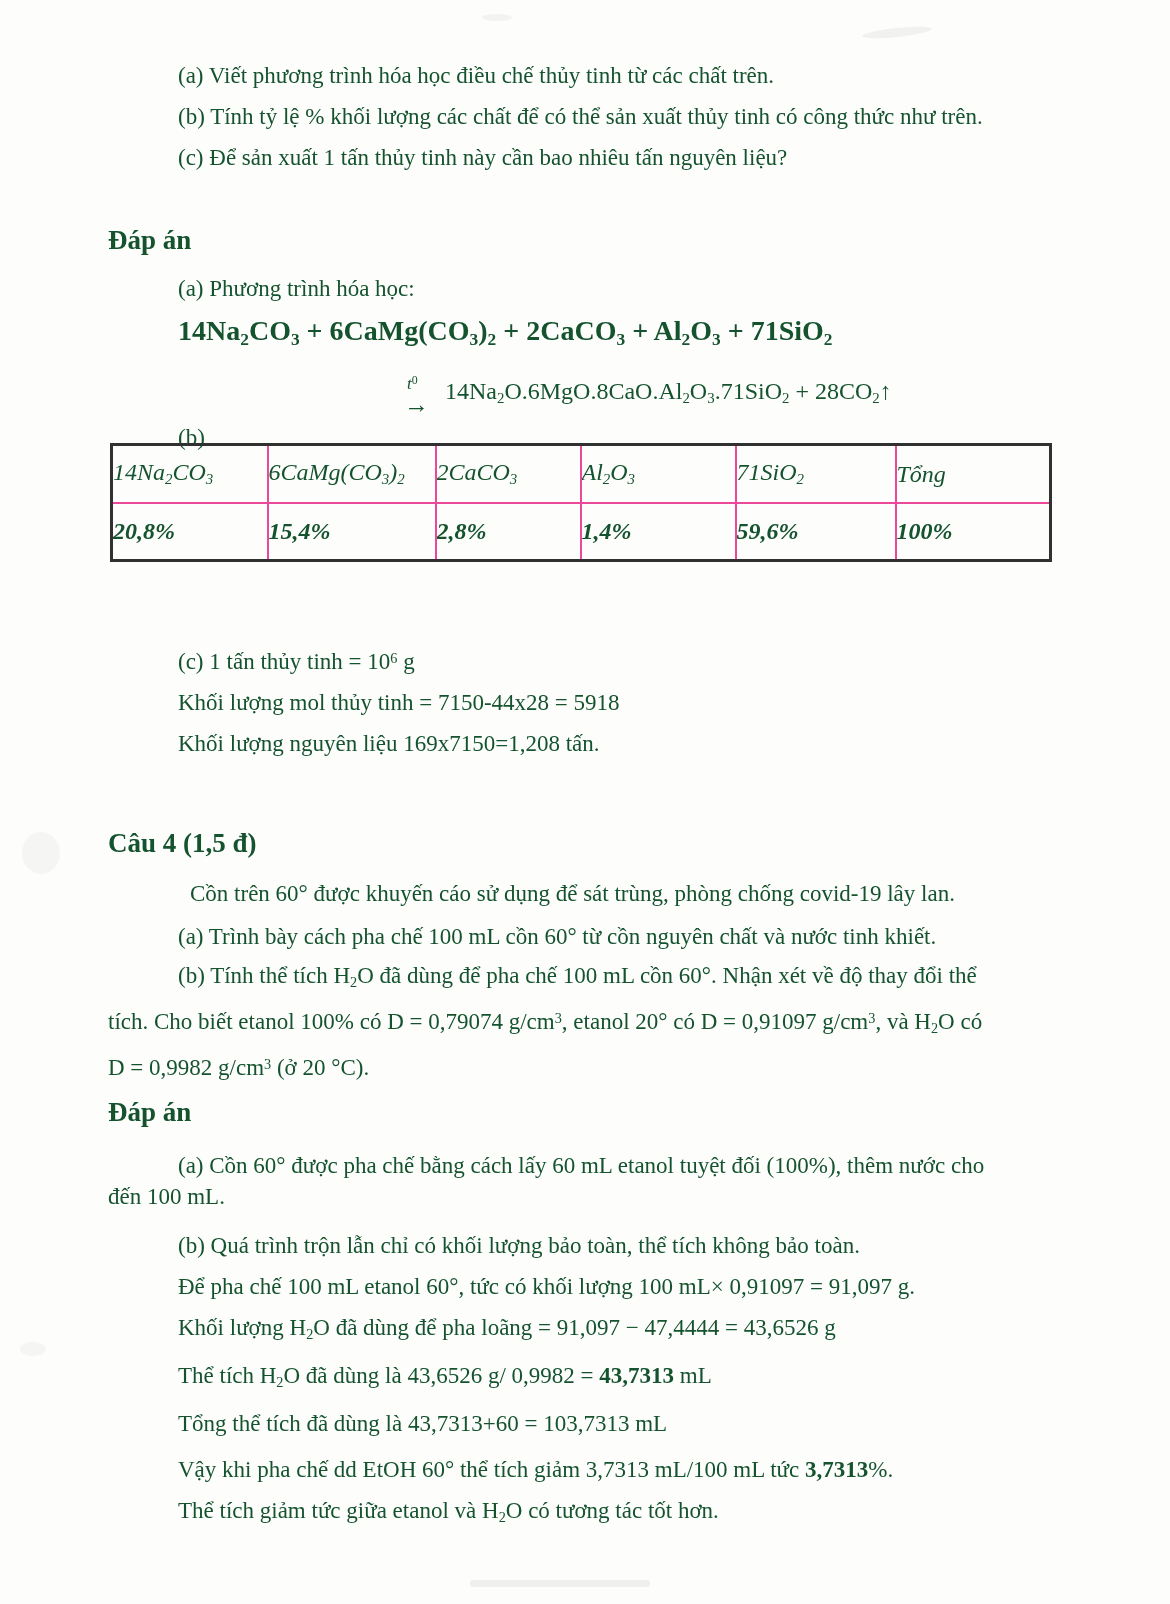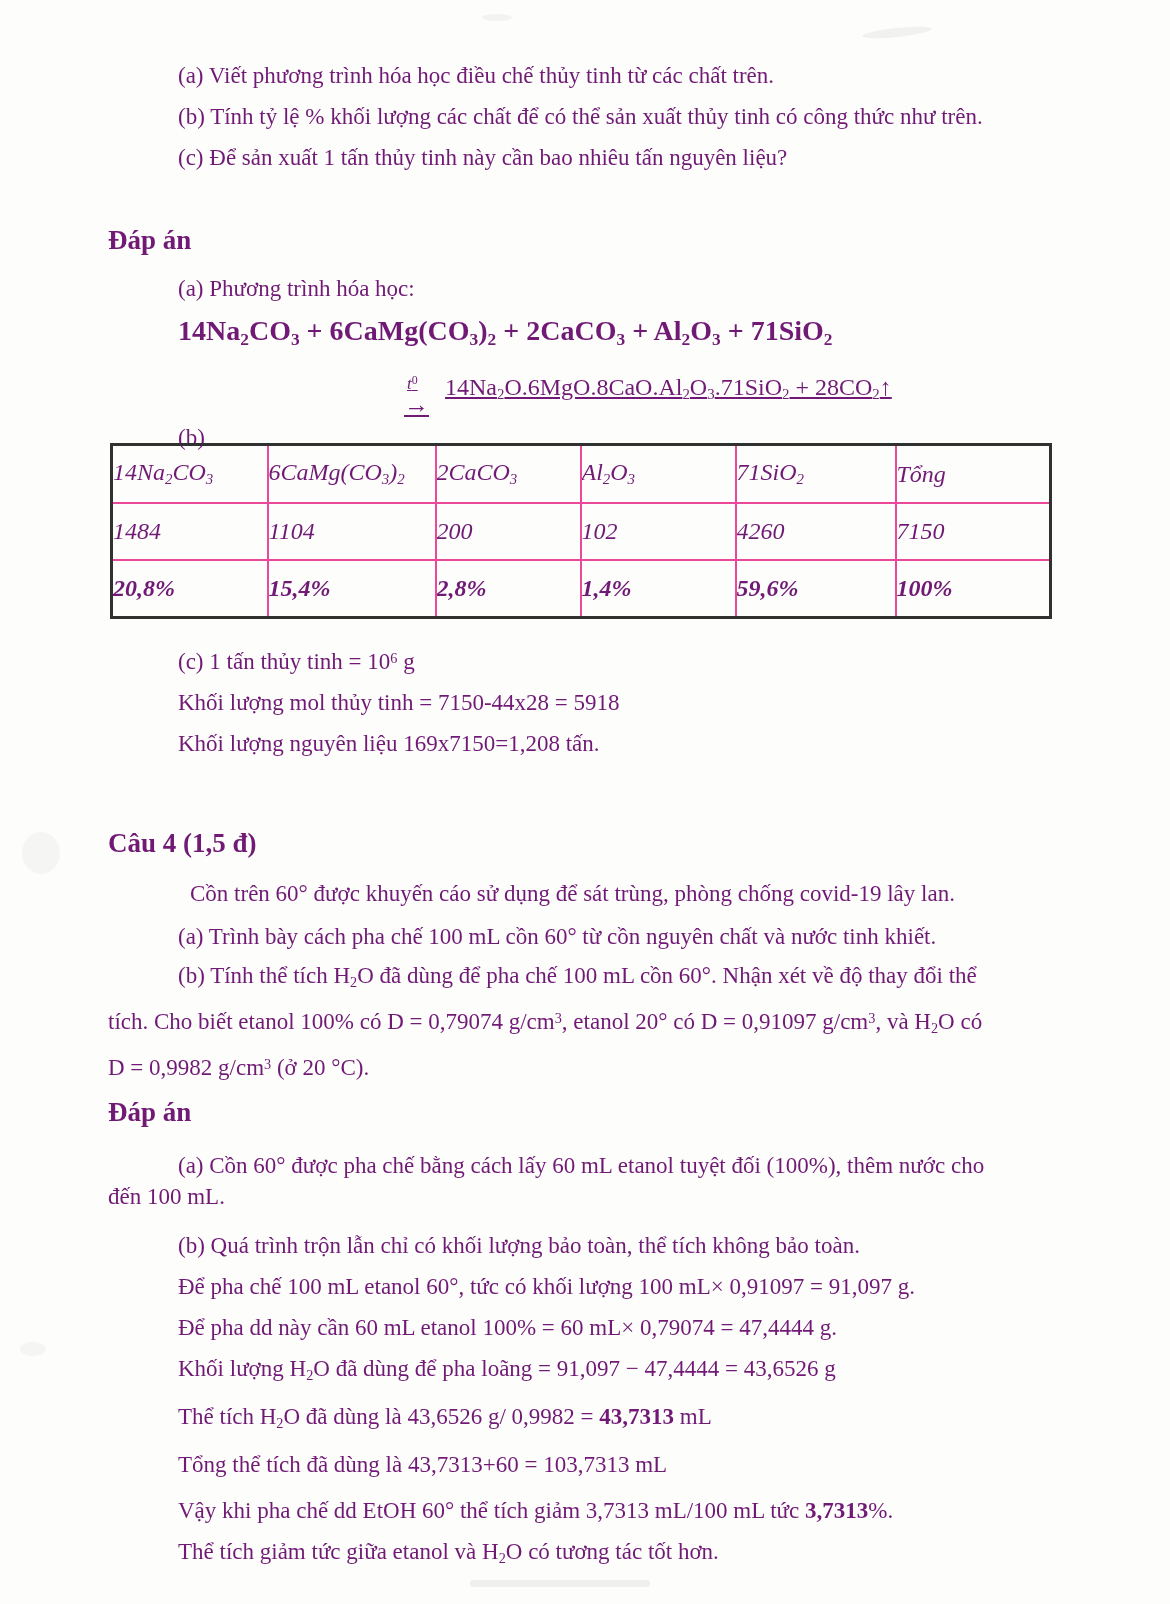--- a/index.html
+++ b/index.html
@@ -3,36 +3,36 @@
 <meta charset="utf-8">
 <style>
   html,body{margin:0;padding:0;background:#e9e9e7;}
   .page{
     position:relative;
     width:1170px;height:1604px;
     margin:0 auto;
     background:#fdfdfc;
     overflow:hidden;
     font-family:"Liberation Serif","DejaVu Serif",serif;
-    color:#701a75;
+    color:#14532d;
   }
   .sec{position:absolute;left:108px;width:955px;}
   .line{white-space:nowrap;line-height:41px;font-size:23px;}
   .line.tight{line-height:31px;}
   .line.mid{line-height:36px;}
   .ind{padding-left:70px;}
   .ind2{padding-left:82px;}
   .heading{font-weight:bold;font-size:27px;line-height:32px;white-space:nowrap;}
   .seg-sub{font-size:0.62em;vertical-align:-0.28em;}
   .seg-sup{font-size:0.62em;vertical-align:0.45em;}
   .seg-b{font-weight:bold;}
   .seg-i{font-style:italic;}
   
   .eq{font-size:28px;font-weight:bold;}
-  .arrow-line{display:flex;align-items:flex-start;padding-left:296px;text-decoration:underline;}
+  .arrow-line{display:flex;align-items:center;padding-left:296px;}
   .arrow-stack{display:inline-flex;flex-direction:column;align-items:flex-start;margin-right:16px;}
   .arrow-cond{font-size:17px;line-height:17px;font-style:italic;margin-left:3px;margin-bottom:1px;}
   .arrow-cond .seg-sup{font-size:0.7em;font-style:normal;}
   .arrow-glyph{font-size:25px;line-height:24px;}
   .eq-products{font-size:24px;line-height:30px;white-space:nowrap;}
   
   .mass-table{
     border-collapse:collapse;
     table-layout:fixed;
     width:939px;
@@ -99,28 +99,20 @@
       </colgroup>
       <tbody>
         <tr class="row-head">
           <td><span>14Na</span><span class="seg-sub">2</span><span>CO</span><span class="seg-sub">3</span></td>
           <td><span>6CaMg(CO</span><span class="seg-sub">3</span><span>)</span><span class="seg-sub">2</span></td>
           <td><span>2CaCO</span><span class="seg-sub">3</span></td>
           <td><span>Al</span><span class="seg-sub">2</span><span>O</span><span class="seg-sub">3</span></td>
           <td><span>71SiO</span><span class="seg-sub">2</span></td>
           <td><span>Tổng</span></td>
         </tr>
-        <tr class="row-mass">
-          <td>1484</td>
-          <td>1104</td>
-          <td>200</td>
-          <td>102</td>
-          <td>4260</td>
-          <td>7150</td>
-        </tr>
         <tr class="row-pct">
           <td>20,8%</td>
           <td>15,4%</td>
           <td>2,8%</td>
           <td>1,4%</td>
           <td>59,6%</td>
           <td>100%</td>
         </tr>
       </tbody>
     </table>
@@ -146,21 +138,20 @@
 
   <div class="sec" style="top:1096px;">
     <div class="heading">Đáp án</div>
   </div>
 
   <div class="sec" style="top:1150px;">
     <div class="line ind tight"><span>(a) Cồn 60° được pha chế bằng cách lấy 60 mL etanol tuyệt đối (100%), thêm nước cho</span></div>
     <div class="line tight"><span>đến 100 mL.</span></div>
     <div class="line ind" style="margin-top:13px;"><span>(b) Quá trình trộn lẫn chỉ có khối lượng bảo toàn, thể tích không bảo toàn.</span></div>
     <div class="line ind"><span>Để pha chế 100 mL etanol 60°, tức có khối lượng 100 mL× 0,91097 = 91,097 g.</span></div>
-    <div class="line ind"><span>Để pha dd này cần 60 mL etanol 100% = 60 mL× 0,79074 = 47,4444 g.</span></div>
     <div class="line ind"><span>Khối lượng H</span><span class="seg-sub">2</span><span>O đã dùng để pha loãng = 91,097 − 47,4444 = 43,6526 g</span></div>
     <div class="line ind"><span>Thể tích H</span><span class="seg-sub">2</span><span>O đã dùng là 43,6526 g/ 0,9982 = </span><span class="seg-b">43,7313</span><span> mL</span></div>
     <div class="line ind"><span>Tổng thể tích đã dùng là 43,7313+60 = 103,7313 mL</span></div>
     <div class="line ind" style="margin-top:5px;"><span>Vậy khi pha chế dd EtOH 60° thể tích giảm 3,7313 mL/100 mL tức </span><span class="seg-b">3,7313</span><span>%.</span></div>
     <div class="line ind"><span>Thể tích giảm tức giữa etanol và H</span><span class="seg-sub">2</span><span>O có tương tác tốt hơn.</span></div>
   </div>
 
 </div>
 
 </body></html>

